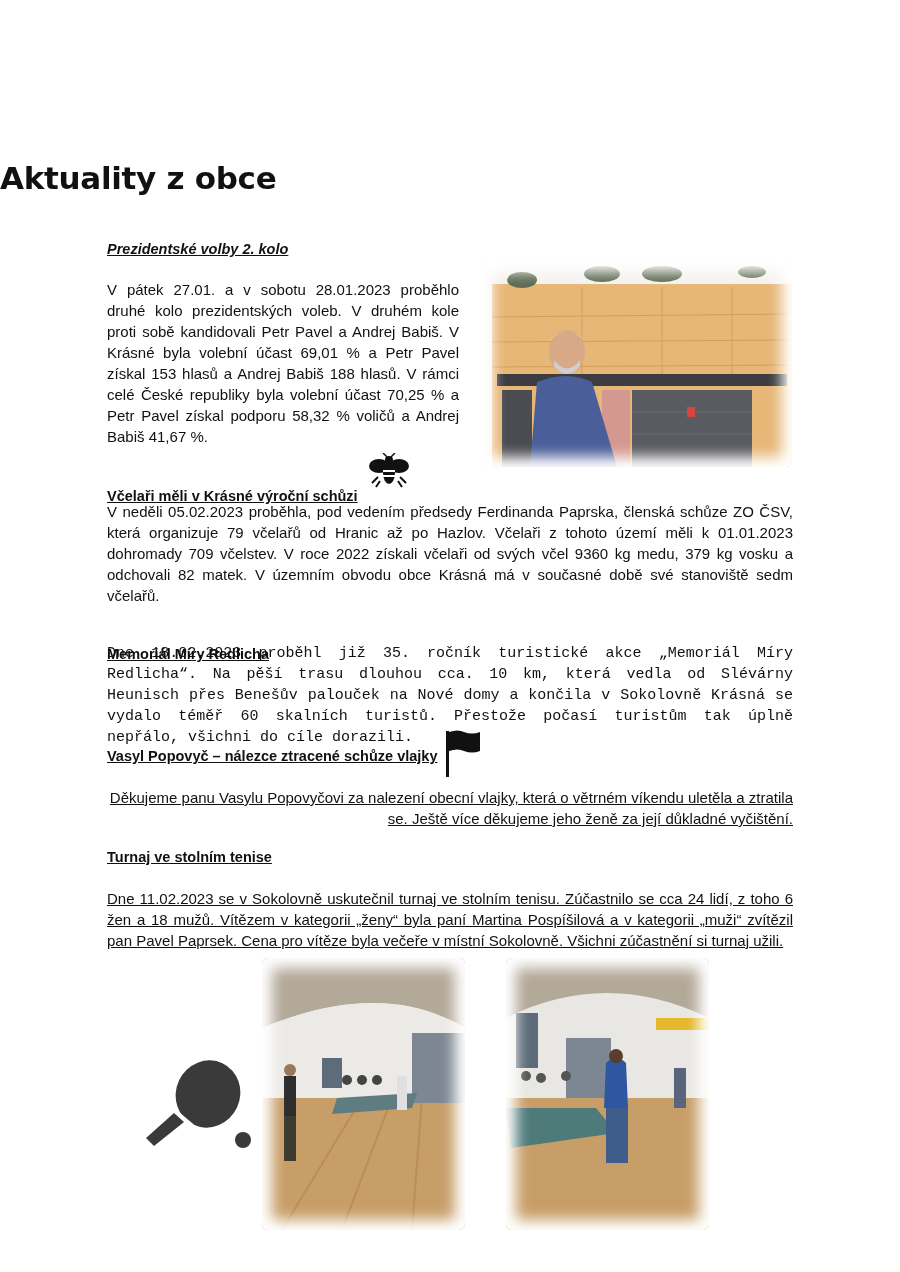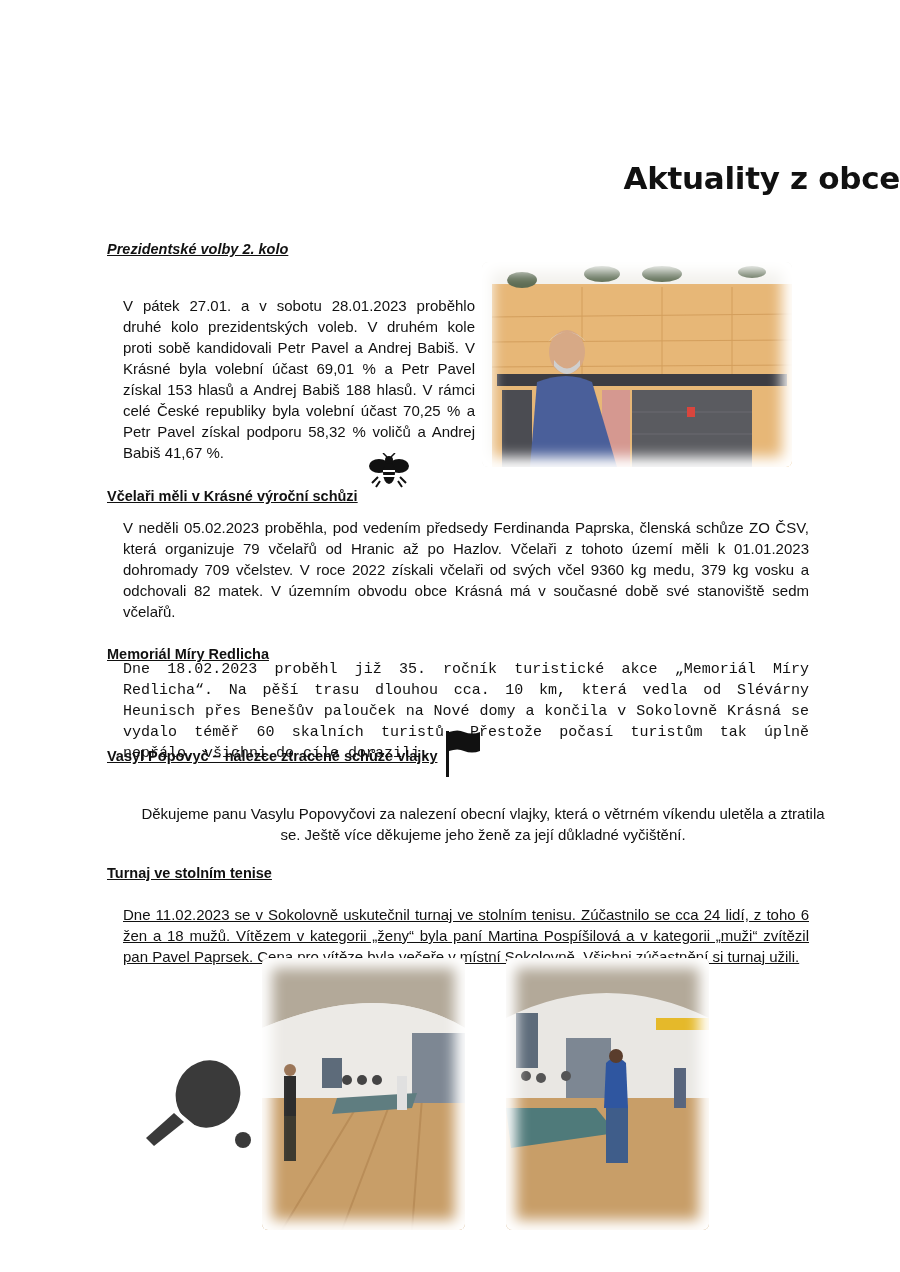--- a/index.html
+++ b/index.html
@@ -1,21 +1,21 @@
 <!DOCTYPE html>
 <html><head>
 <meta charset="utf-8">
 <style>
   html, body { margin:0; padding:0; background:#ffffff; }
   body { width:900px; height:1272px; position:relative; overflow:hidden;
          font-family:"Liberation Sans", sans-serif; color:#111; }
-  .title { position:absolute; left:0; width:900px; top:160px; text-align:right;
+  .title { position:absolute; left:0; width:900px; top:160px; text-align:left;
            font-family:"DejaVu Sans", sans-serif; font-weight:bold; font-size:31px; letter-spacing:-0.3px; }
   .h { position:absolute; left:107px; font-weight:bold; font-size:14.5px; text-decoration:underline; }
-  .p { position:absolute; font-size:15px; line-height:21px; text-align:justify; margin:16px; }
+  .p { position:absolute; font-size:15px; line-height:21px; text-align:justify; margin:0; }
   .photo { position:absolute; overflow:hidden; border-radius:6px; }
   .photo::after { content:""; position:absolute; inset:0; box-shadow: inset 0 0 14px 10px #fff; pointer-events:none; }
   .icon { position:absolute; }
 </style>
 </head>
 <body>
 
 <div class="title">Aktuality z obce</div>
 
 <div class="h" style="top:241px;font-style:italic;">Prezidentské volby 2. kolo</div>
@@ -77,23 +77,23 @@
 <div class="h" style="top:605px;margin-top:41px;">Memoriál Míry Redlicha</div>
 <p class="p" style="left:107px; top:643px; width:686px;font-family:Liberation Mono, monospace;">Dne 18.02.2023 proběhl již 35. ročník turistické akce „Memoriál Míry Redlicha“. Na pěší trasu dlouhou cca. 10 km, která vedla od Slévárny Heunisch přes Benešův palouček na Nové domy a končila v Sokolovně Krásná se vydalo téměř 60 skalních turistů. Přestože počasí turistům tak úplně nepřálo, všichni do cíle dorazili.</p>
 
 <div class="h" style="top:748px;">Vasyl Popovyč – nálezce ztracené schůze vlajky</div>
 <div class="icon" style="left:444px; top:729px; width:38px; height:50px;">
   <svg width="38" height="50" viewBox="0 0 38 50">
     <rect x="2" y="2" width="3" height="46" fill="#111"></rect>
     <path d="M5 3 Q14 0 20 3 Q28 6 36 3 L36 22 Q28 25 20 22 Q14 19 5 22 Z" fill="#111"></path>
   </svg>
 </div>
-<p class="p" style="left:124px; top:787px; width:686px; text-align:center;">Děkujeme panu Vasylu Popovyčovi za nalezení obecní vlajky, která o větrném víkendu uletěla a ztratila se. Ještě více děkujeme jeho ženě za její důkladné vyčištění.</p>
+<p class="p" style="left:107px; top:787px; width:686px; text-align:right;text-decoration:underline;">Děkujeme panu Vasylu Popovyčovi za nalezení obecní vlajky, která o větrném víkendu uletěla a ztratila se. Ještě více děkujeme jeho ženě za její důkladné vyčištění.</p>
 
-<div class="h" style="top:849px;margin-top:16px;">Turnaj ve stolním tenise</div>
+<div class="h" style="top:849px;">Turnaj ve stolním tenise</div>
 <p class="p" style="left:107px; top:888px; width:686px;text-decoration:underline;">Dne 11.02.2023 se v Sokolovně uskutečnil turnaj ve stolním tenisu. Zúčastnilo se cca 24 lidí, z toho 6 žen a 18 mužů. Vítězem v kategorii „ženy“ byla paní Martina Pospíšilová a v kategorii „muži“ zvítězil pan Pavel Paprsek. Cena pro vítěze byla večeře v místní Sokolovně. Všichni zúčastnění si turnaj užili.</p>
 
 <div class="icon" style="left:146px; top:1058px; width:110px; height:96px;">
   <svg width="110" height="96" viewBox="0 0 110 96">
     <g fill="#3a3a3a">
       <ellipse cx="62" cy="36" rx="32" ry="34" transform="rotate(25 62 36)"></ellipse>
       <path d="M28 55 L0 80 L8 88 L38 64 Z"></path>
       <circle cx="97" cy="82" r="8"></circle>
     </g>
     <line x1="28" y1="52" x2="52" y2="72" stroke="#fff" stroke-width="3"></line>

